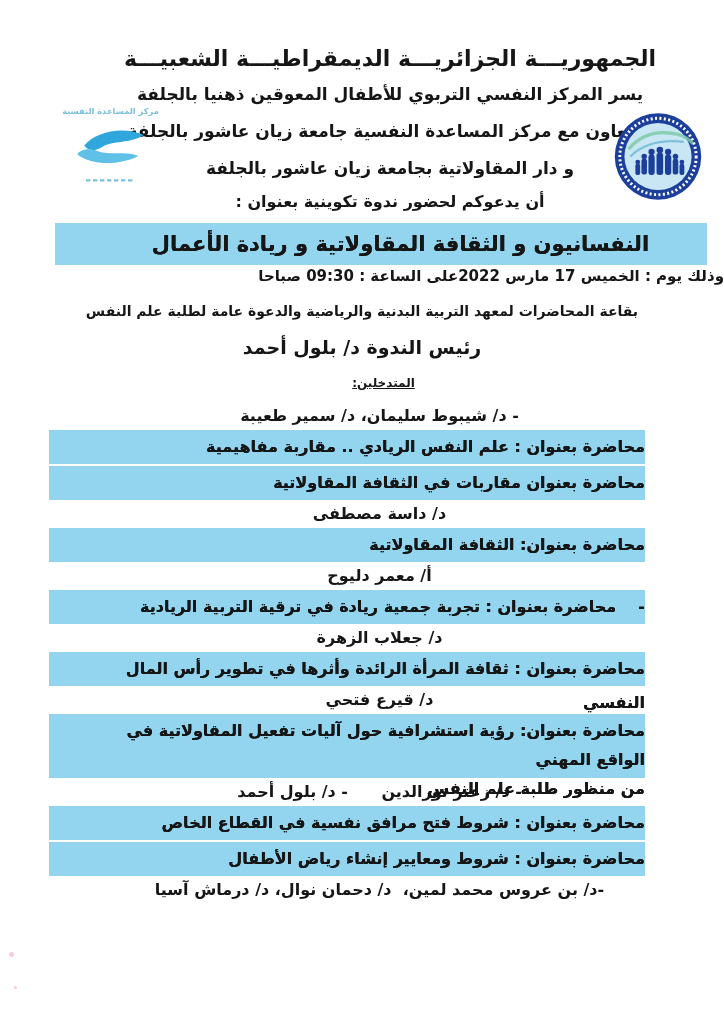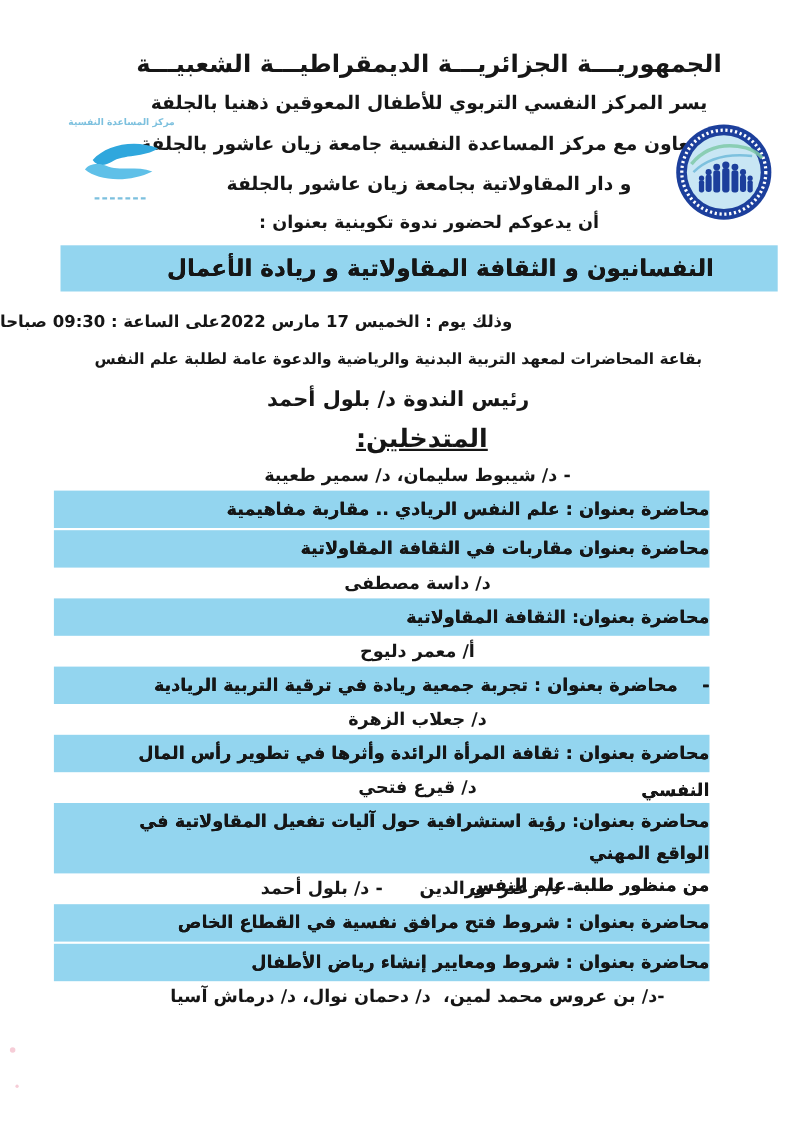--- a/index.html
+++ b/index.html
@@ -22,24 +22,24 @@
   .title-banner{
     margin:8px 17px 0 55px;
     height:42px;line-height:42px;
     background:#93d5ef;
     text-align:center;
     font-size:21px;
     letter-spacing:1px;
     text-shadow:0 0 .6px #000;
     padding-left:39px;
   }
-  .date-line{margin-top:16px;font-size:15px;line-height:22px;text-align:left;}
+  .date-line{font-size:15px;line-height:22px;text-align:right;}
   .venue-line{margin-top:13px;font-size:14px;line-height:22px;text-align:center;}
   .chair-line{margin-top:11px;font-size:19px;line-height:28px;text-align:center;}
-  .speakers-heading{margin-top:9px;font-size:23px;line-height:26px;text-align:center;text-decoration:underline;padding-left:43px;}
+  .speakers-heading{margin-top:9px;font-size:12px;line-height:26px;text-align:center;text-decoration:underline;padding-left:43px;}
   
   .program{margin-top:8px;}
   .row{margin:2px 0;padding-left:35px;}
   .names{font-size:16px;line-height:24px;text-align:center;}
   .banner{
     background:#93d5ef;
     margin-right:79px;margin-left:49px;
     height:34px;line-height:34px;
     font-size:16px;
     text-shadow:0 0 .4px #000;

